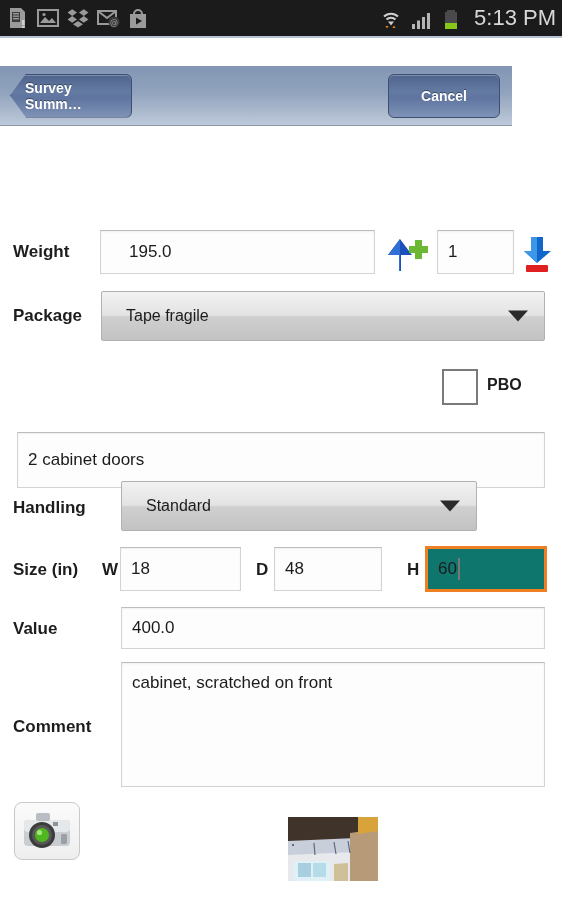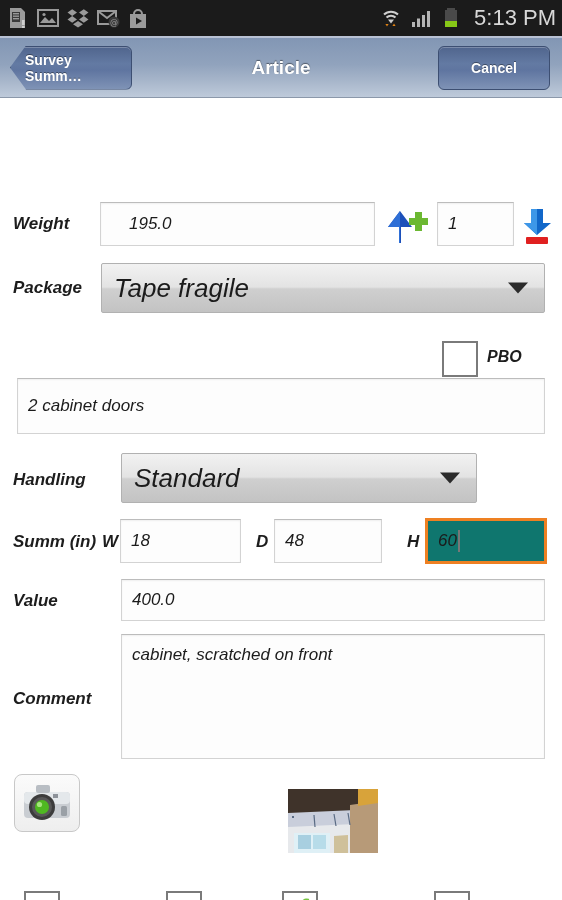--- a/index.html
+++ b/index.html
@@ -12,35 +12,36 @@
 
   
   .statusbar {
     height: 36px; width: 562px;
     background: #1b1b1b;
     display: flex; align-items: center;
     padding: 0 6px 0 6px;
     position: relative;
   }
   .sb-left { display: flex; align-items: center; gap: 6px; }
-  .sb-right { display: flex; align-items: flex-start; gap: 6px; margin-left: auto; }
+  .sb-right { display: flex; align-items: flex-end; gap: 6px; margin-left: auto; }
   .sb-icon { width: 24px; height: 24px; position: relative; display:block; }
   .sb-time {
     color: #d8d8d8; font-size: 22px; letter-spacing: 0px;
     margin-left: 5px; font-family: "Liberation Sans", sans-serif;
   }
   .sb-sep { height: 2px; background: #b9c2d4; width: 562px; }
 
   
   .titlebar {
-    height: 60px; width: 562px;
+    height: 60px; width: 512px;
     background: linear-gradient(to bottom, #8296b4 0%, #91a3bd 45%, #a5b4c9 70%, #becada 100%);
     border-bottom: 1px solid #8b98aa;
     display: flex; align-items: center;
     position: relative;
+    margin-top: 28px;
   }
   .back-btn {
     margin-left: 10px;
     height: 44px; width: 122px;
     background: linear-gradient(to bottom, #50658d 0%, #637aa3 40%, #5f75a0 55%, #7f93b6 100%);
     border: 1px solid #3d4f72;
     border-radius: 6px;
     color: #ffffff;
     font-size: 14px; font-weight: bold;
     display: flex; align-items: center; justify-content: center;
@@ -85,23 +86,23 @@
     display: flex; align-items: center;
     padding: 0 10px;
     box-shadow: inset 0 1px 2px rgba(0,0,0,0.06);
   }
 
   .spinner {
     background: linear-gradient(to bottom, #f2f2f2 0%, #e3e3e3 48%, #cfcfcf 52%, #c3c3c3 100%);
     border: 1px solid #b1b1b1;
     border-radius: 2px;
     height: 50px;
-    font-size: 26px; color: #1b1b1b;
+    font-size: 16px; color: #1b1b1b;
     display: flex; align-items: center;
-    padding: 0 12px;
+    padding: 0 24px;
     position: relative;
   }
   .spinner .caret {
     position: absolute; right: 16px; top: 50%;
     transform: translateY(-50%);
     width: 0; height: 0;
     border-left: 10px solid transparent;
     border-right: 10px solid transparent;
     border-top: 11px solid #2b2b2b;
   }
@@ -113,39 +114,39 @@
     position: relative;
     flex: none;
   }
   .chk .mark {
     position: absolute; left: 3px; top: -2px;
     font-size: 30px; line-height: 34px;
     color: #76c442; font-weight: bold;
   }
 
   
-  .abs { position: absolute; font-style: italic; }
+  .abs { position: absolute; }
 
   
   #weight-label { left: 13px; top: 116px; }
   #weight-field { left: 100px; top: 104px; width: 275px; height: 44px; padding-left: 28px; }
   #qty-field    { left: 437px; top: 104px; width: 77px;  height: 44px; }
 
   .icon-btn { position: absolute; background: none; border: none; }
 
   
   #package-label { left: 13px; top: 180px; }
   #package-spinner { left: 101px; top: 165px; width: 444px; height: 50px; }
 
   
   #pbo-box { left: 442px; top: 243px; }
   #pbo-text { left: 487px; top: 250px; }
 
   
-  #desc-field { left: 17px; top: 280px; width: 528px; height: 56px; }
+  #desc-field { left: 17px; top: 306px; width: 528px; height: 56px; }
 
   
   #handling-label { left: 13px; top: 372px; }
   #handling-spinner { left: 121px; top: 355px; width: 356px; height: 50px; }
 
   
   #size-label { left: 13px; top: 434px; }
   #w-letter { left: 102px; top: 434px; }
   #w-field  { left: 120px; top: 421px; width: 121px; height: 44px; }
   #d-letter { left: 256px; top: 434px; }
@@ -252,21 +253,20 @@
     </svg>
     <span class="sb-time">5:13 PM</span>
   </div>
 </div>
 <div class="sb-sep"></div>
 
 <div class="titlebar">
   <div class="back-btn">
     <span>Survey Summ…</span>
   </div>
-  <div class="title-text">Article</div>
   <div class="cancel-btn">
     <span>Cancel</span>
   </div>
 </div>
 
 <div class="form">
 
   <div class="lbl abs" id="weight-label">Weight</div>
   <div class="field abs" id="weight-field">
     <span>195.0</span>
@@ -297,21 +297,21 @@
   <div class="field abs" id="desc-field">
     <span>2 cabinet doors</span>
   </div>
 
   <div class="lbl abs" id="handling-label">Handling</div>
   <div class="spinner abs" id="handling-spinner">
     <span>Standard</span>
     <span class="caret"></span>
   </div>
 
-  <div class="lbl abs" id="size-label">Summ (in)</div>
+  <div class="lbl abs" id="size-label">Size (in)</div>
   <div class="lbl abs" id="w-letter">W</div>
   <div class="field abs" id="w-field">
     <span>18</span>
   </div>
   <div class="lbl abs" id="d-letter">D</div>
   <div class="field abs" id="d-field">
     <span>48</span>
   </div>
   <div class="lbl abs" id="h-letter">H</div>
   <div class="field abs focused" id="h-field">

